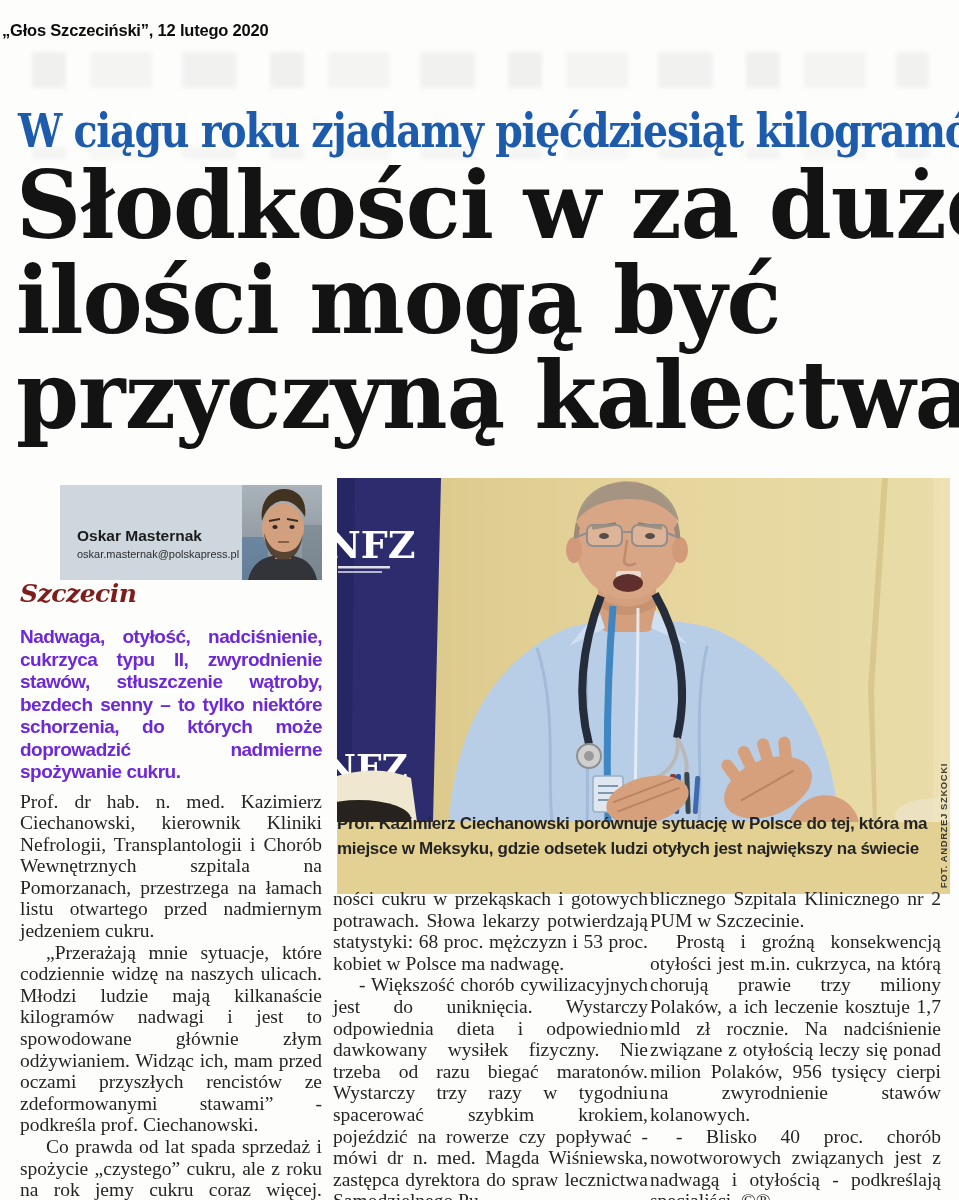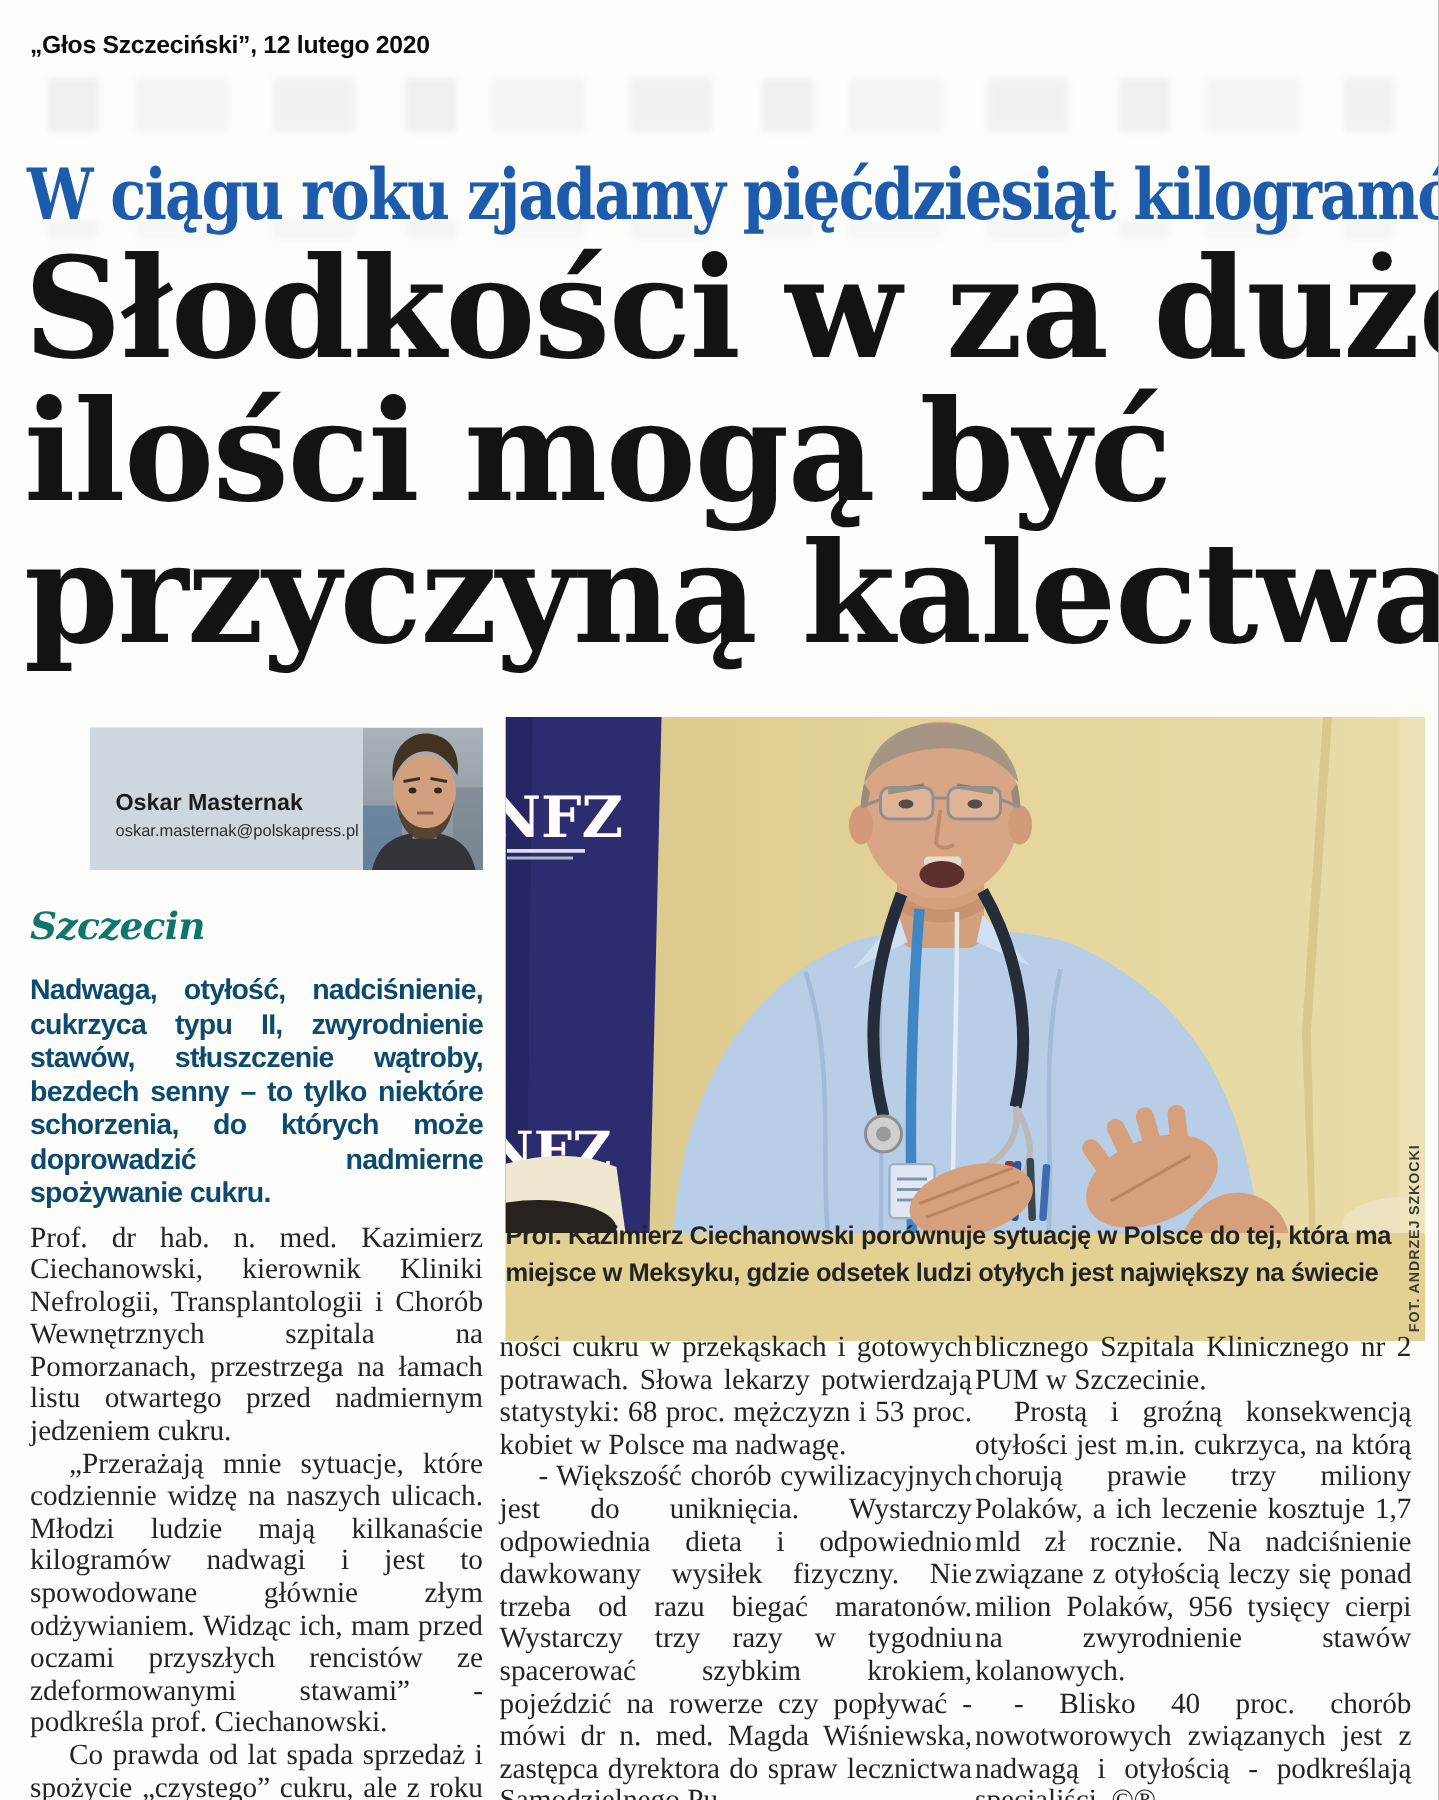--- a/index.html
+++ b/index.html
@@ -7,21 +7,21 @@
     position:relative;
     width:959px;height:1200px;
     margin:0 auto;
     background:#fdfdfc;
     overflow:hidden;
     font-family:"Liberation Sans",sans-serif;
   }
 
   
   .masthead{
-    position:absolute;left:20px;top:20px;
+    position:absolute;left:2px;top:20px;
     font:700 16.5px/20px "Liberation Sans",sans-serif;
     color:#0c0c0c;letter-spacing:-0.2px;
   }
 
   
   .bleed{
     position:absolute;left:32px;right:30px;
     background:
       repeating-linear-gradient(90deg,
         rgba(90,90,95,.16) 0 34px, rgba(0,0,0,0) 34px 58px,
@@ -61,29 +61,28 @@
     width:212px;height:95px;box-sizing:border-box;
     background:#cdd7dd;
     padding:42px 0 0 17px;
   }
   .author-name{font:700 15.5px/18px "Liberation Sans",sans-serif;color:#1b1b1b;}
   .author-email{font:400 11px/14px "Liberation Sans",sans-serif;color:#2d2d2d;margin-top:2px;}
   .author-portrait{width:80px;height:95px;flex:0 0 auto;}
   .author-portrait svg{display:block;}
 
   .dateline{
-    margin-top:24px;
     font:italic 700 25px/28px "DejaVu Serif",serif;
-    color:#0f766e;letter-spacing:-0.5px;
+    color:#7f1d1d;letter-spacing:-0.5px;
   }
   .lead{
     margin-top:18px;
     font:700 19px/22.5px "Liberation Sans",sans-serif;
     letter-spacing:-0.5px;
-    color:#0c4a6e;
+    color:#6d28d9;
     text-align:justify;
   }
   .bodytext p{
     margin:0;
     font:400 19.5px/21.6px "Liberation Serif",serif;
     color:#242424;
     text-align:justify;
   }
   .bodytext p.indent{text-indent:26px;}
   .col-left .bodytext{margin-top:7px;}

